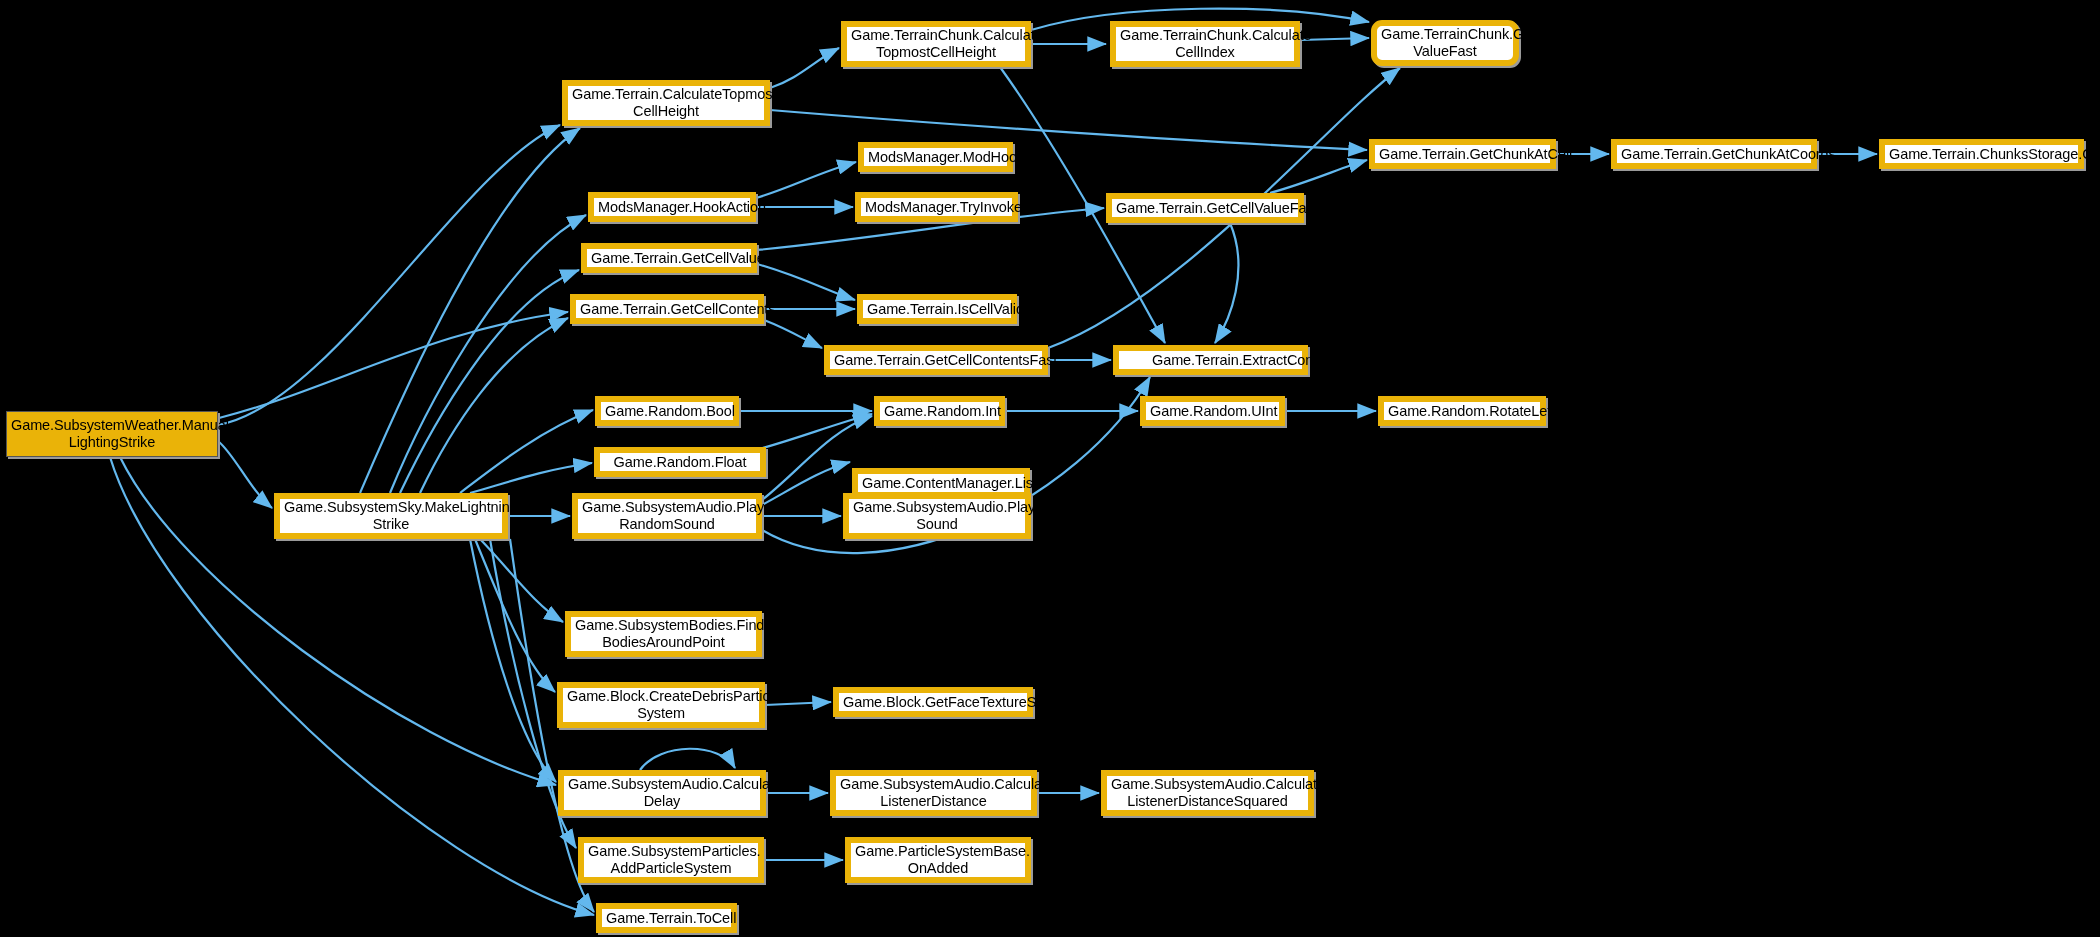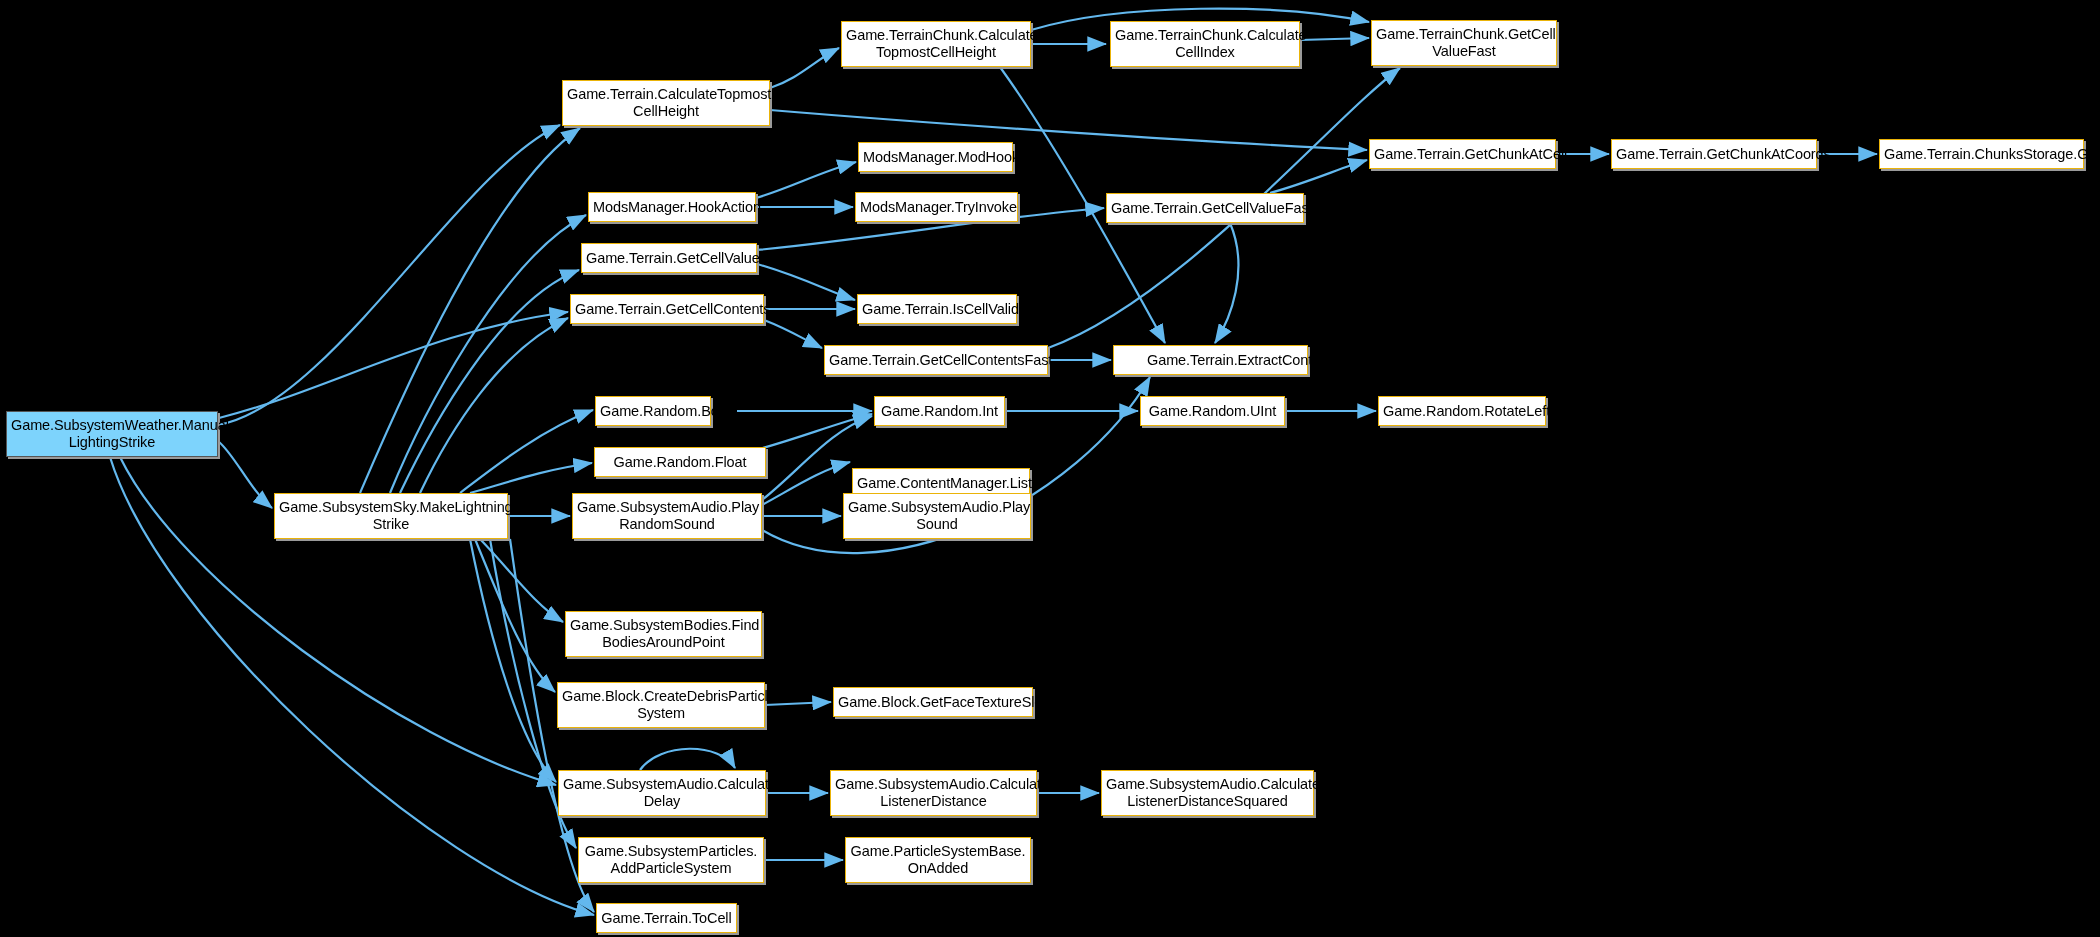--- a/index.html
+++ b/index.html
@@ -21,35 +21,35 @@
     position: absolute;
     left: 0; top: 0;
     width: 2100px;
     height: 937px;
     pointer-events: none;
   }
   .node {
     position: absolute;
     box-sizing: border-box;
     background: #ffffff;
-    border: 1px solid #eab308;
+    border: 6px solid #eab308;
     box-shadow: 2px 2px 0 #9a9a9a;
     color: #000000;
     font-size: 14.5px;
     line-height: 17px;
     display: flex;
     align-items: center;
     justify-content: center;
     text-align: center;
     letter-spacing: -0.1px;
     white-space: pre-line;
     font-family: "Liberation Sans", sans-serif;
   }
   .node.root {
-    background: #7dd3fc;
+    background: #eab308;
     border: 1px solid #555555;
   }
   .node-label {
     display: block;
     width: 100%;
     padding: 0 4px;
     box-sizing: border-box;
   }
 </style>
 </head>
@@ -115,35 +115,35 @@
   </svg>
   <div id="node-layer">
       <div class="node root" style="left: 6px; top: 411px; width: 212px; height: 46px;"><span class="node-label">Game.SubsystemWeather.Manual
 LightingStrike</span></div>
       <div class="node" style="left: 562px; top: 80px; width: 208px; height: 46px;"><span class="node-label">Game.Terrain.CalculateTopmost
 CellHeight</span></div>
       <div class="node" style="left: 841px; top: 21px; width: 190px; height: 46px;"><span class="node-label">Game.TerrainChunk.Calculate
 TopmostCellHeight</span></div>
       <div class="node" style="left: 1110px; top: 21px; width: 190px; height: 46px;"><span class="node-label">Game.TerrainChunk.Calculate
 CellIndex</span></div>
-      <div class="node" style="left: 1371px; top: 20px; width: 186px; height: 46px;"><span class="node-label">Game.TerrainChunk.GetCell
+      <div class="node" style="left: 1371px; top: 20px; width: 148px; height: 46px; border-radius: 11px;"><span class="node-label">Game.TerrainChunk.GetCell
 ValueFast</span></div>
       <div class="node" style="left: 1369px; top: 139px; width: 187px; height: 30px;"><span class="node-label">Game.Terrain.GetChunkAtCell</span></div>
       <div class="node" style="left: 1611px; top: 139px; width: 206px; height: 30px;"><span class="node-label">Game.Terrain.GetChunkAtCoords</span></div>
       <div class="node" style="left: 1879px; top: 139px; width: 205px; height: 30px;"><span class="node-label">Game.Terrain.ChunksStorage.Get</span></div>
       <div class="node" style="left: 858px; top: 142px; width: 155px; height: 30px;"><span class="node-label">ModsManager.ModHook</span></div>
       <div class="node" style="left: 588px; top: 192px; width: 168px; height: 30px;"><span class="node-label">ModsManager.HookAction</span></div>
       <div class="node" style="left: 855px; top: 192px; width: 163px; height: 30px;"><span class="node-label">ModsManager.TryInvoke</span></div>
       <div class="node" style="left: 1106px; top: 193px; width: 198px; height: 30px;"><span class="node-label">Game.Terrain.GetCellValueFast</span></div>
       <div class="node" style="left: 581px; top: 243px; width: 176px; height: 30px; justify-content: center;"><span class="node-label">Game.Terrain.GetCellValue</span></div>
       <div class="node" style="left: 570px; top: 294px; width: 194px; height: 30px;"><span class="node-label">Game.Terrain.GetCellContents</span></div>
       <div class="node" style="left: 857px; top: 294px; width: 160px; height: 30px;"><span class="node-label">Game.Terrain.IsCellValid</span></div>
       <div class="node" style="left: 824px; top: 345px; width: 224px; height: 30px;"><span class="node-label">Game.Terrain.GetCellContentsFast</span></div>
       <div class="node" style="left: 1113px; top: 345px; width: 195px; height: 30px; padding-left: 29px;"><span class="node-label">Game.Terrain.ExtractContents</span></div>
-      <div class="node" style="left: 595px; top: 396px; width: 116px; height: 30px;"><span class="node-label">Game.Random.Bool</span></div>
+      <div class="node" style="left: 595px; top: 396px; width: 144px; height: 30px;"><span class="node-label">Game.Random.Bool</span></div>
       <div class="node" style="left: 874px; top: 396px; width: 131px; height: 30px;"><span class="node-label">Game.Random.Int</span></div>
       <div class="node" style="left: 1140px; top: 396px; width: 145px; height: 30px;"><span class="node-label">Game.Random.UInt</span></div>
       <div class="node" style="left: 1378px; top: 396px; width: 168px; height: 30px;"><span class="node-label">Game.Random.RotateLeft</span></div>
       <div class="node" style="left: 594px; top: 447px; width: 172px; height: 30px; justify-content: flex-end;"><span class="node-label">Game.Random.Float</span></div>
       <div class="node" style="left: 852px; top: 447px; width: 178px; height: 30px; margin-top: 21px;"><span class="node-label">Game.ContentManager.List</span></div>
       <div class="node" style="left: 274px; top: 493px; width: 234px; height: 46px;"><span class="node-label">Game.SubsystemSky.MakeLightning
 Strike</span></div>
       <div class="node" style="left: 572px; top: 493px; width: 190px; height: 46px;"><span class="node-label">Game.SubsystemAudio.Play
 RandomSound</span></div>
       <div class="node" style="left: 843px; top: 493px; width: 188px; height: 46px;"><span class="node-label">Game.SubsystemAudio.Play

